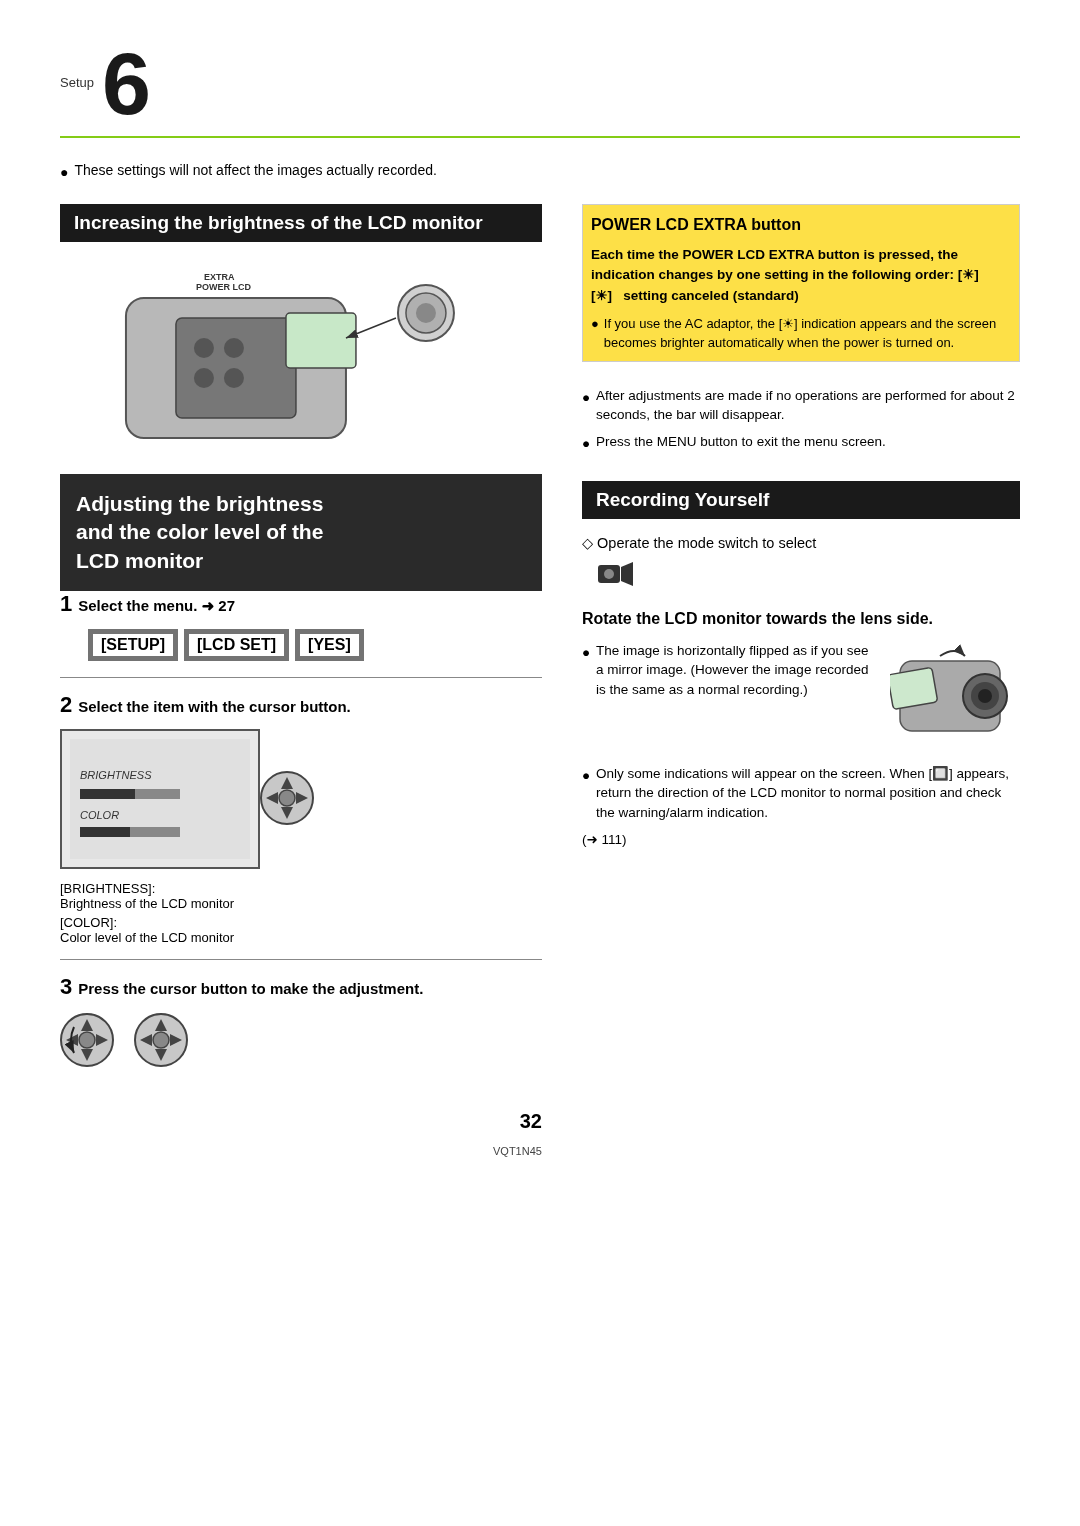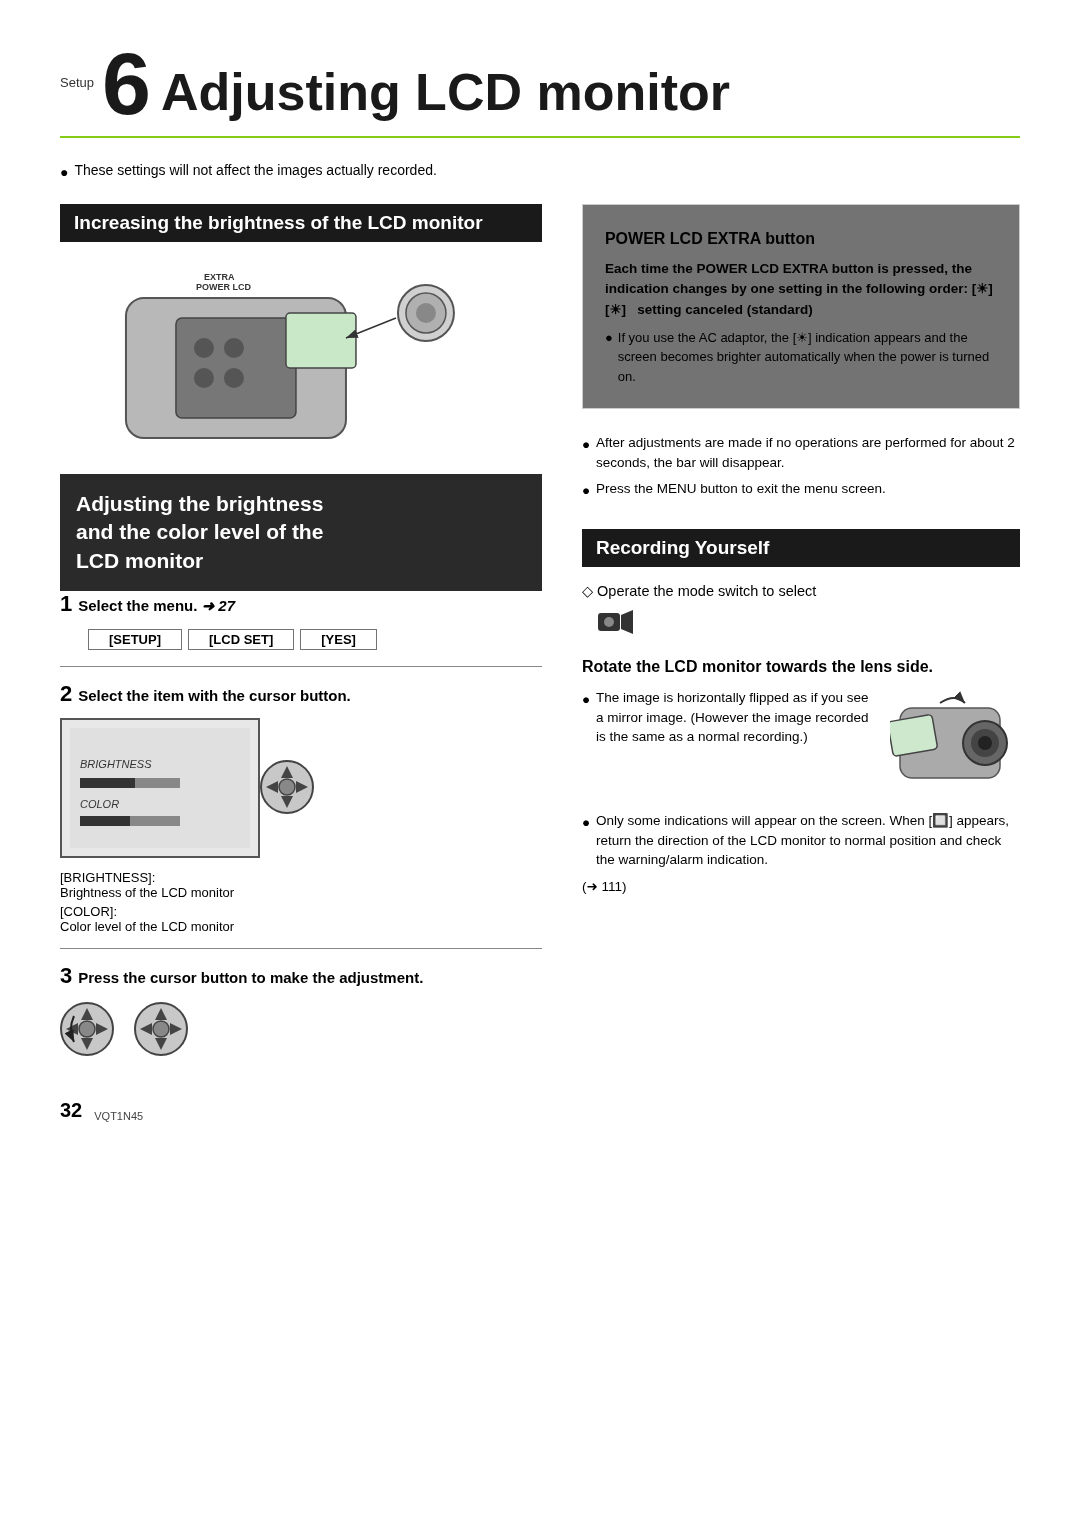--- a/index.html
+++ b/index.html
@@ -67,23 +67,23 @@
     
     .camera-illustration {
       width: 100%;
       height: 200px;
       position: relative;
       margin-bottom: 16px;
     }
 
     
     .power-lcd-box {
-      background: #737373;
+      background: #fde047;
       border: 1px solid #ccc;
-      padding: 22px;
+      padding: 8px;
       font-size: 13.5px;
       line-height: 1.5;
     }
     .power-lcd-title {
       font-size: 16px;
       font-weight: bold;
       margin-bottom: 8px;
     }
     .power-lcd-body strong {
       font-weight: bold;
@@ -118,34 +118,33 @@
     }
     .step-row {
       display: flex;
       align-items: baseline;
       gap: 0;
       margin-bottom: 6px;
     }
 
     .arrow-ref {
       font-weight: bold;
-      font-style: italic;
     }
 
     
     .setup-labels-row {
       display: flex;
       gap: 6px;
       margin-bottom: 16px;
       margin-left: 28px;
     }
     .setup-label-box {
-      border: 1px solid #737373;
-      padding: 2px 20px;
-      font-size: 13px;
+      border: 5px solid #737373;
+      padding: 2px 8px;
+      font-size: 16px;
       font-weight: bold;
     }
 
     
     .separator {
       border: none;
       border-top: 1px solid #888;
       margin: 14px 0;
     }
 
@@ -204,20 +203,21 @@
       align-items: flex-start;
       margin-top: 8px;
     }
 
     
     .page-footer {
       margin-top: 40px;
       display: flex;
       align-items: flex-end;
       gap: 12px;
+      flex-direction: column;
     }
     .page-number {
       font-size: 20px;
       font-weight: bold;
     }
     .model-code {
       font-size: 11px;
       color: #444;
     }
 
@@ -253,21 +253,20 @@
     }
   </style>
 </head>
 <body>
 
 <div class="page-header">
   <div class="chapter-number-block">
     <span class="setup-label">Setup</span>
     <span class="chapter-num">6</span>
   </div>
-  <span class="page-title">Adjusting LCD monitor</span>
 </div>
 
 <div class="intro-bullet">
   <span class="bullet-dot">●</span>
   <span>These settings will not affect the images actually recorded.</span>
 </div>
 
 <div class="main-two-col">
 
   <div class="main-left">

